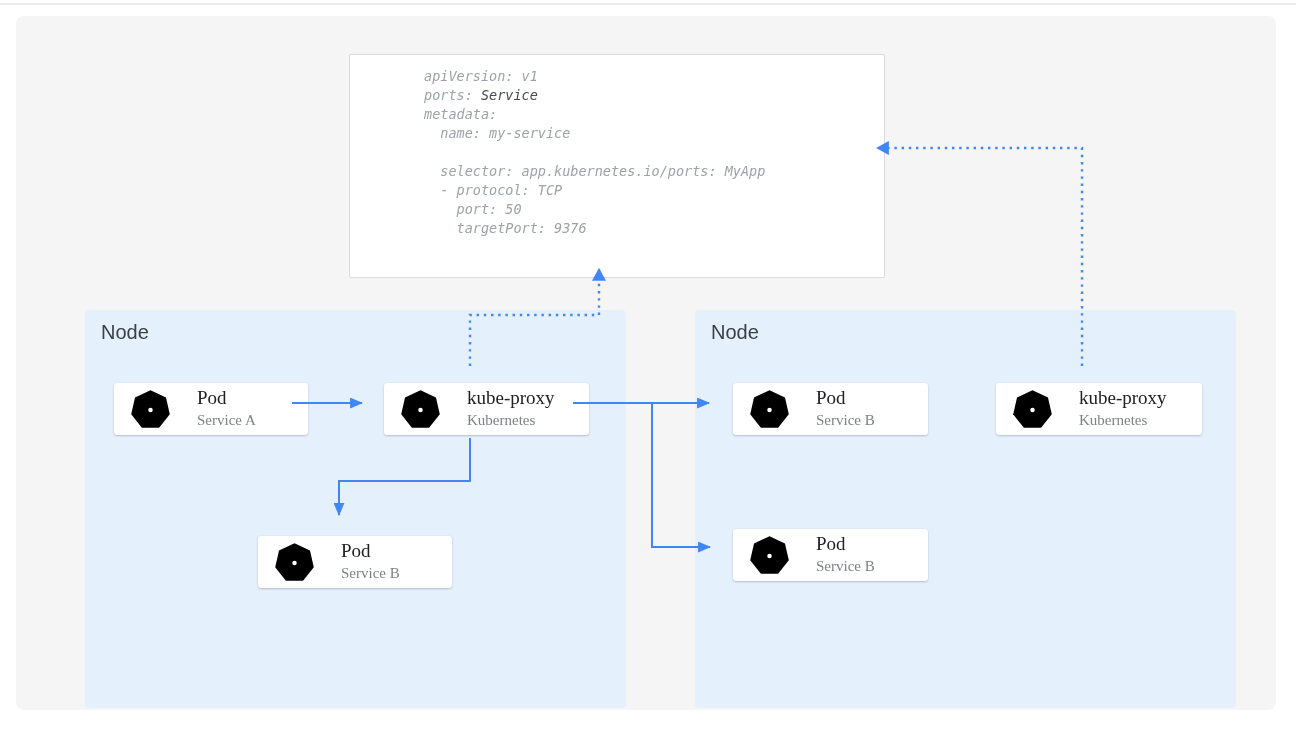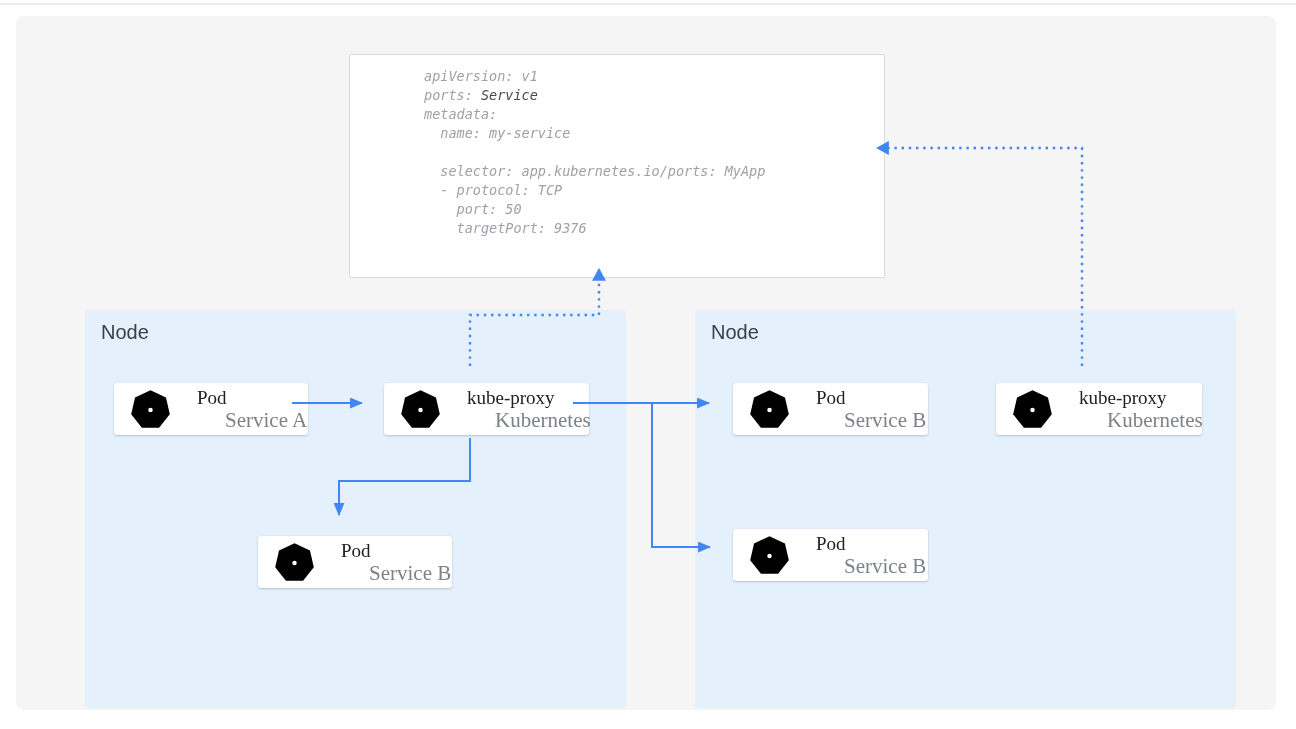--- a/index.html
+++ b/index.html
@@ -21,21 +21,21 @@
   .node-right{left:679px;}
   .node-label{position:absolute;left:16px;top:11px;font-size:20px;color:var(--node-label,#3b4046);}
 
   
   .card{position:absolute;height:52px;background:var(--card-bg,#fff);border-radius:3px;
     box-shadow:0 1px 2px rgba(60,64,67,.25), 0 0 1px rgba(60,64,67,.12);
     display:flex;align-items:center;box-sizing:border-box;padding-left:14px;font-family:Liberation Serif, serif;}
   .k8s{width:45px;height:45px;flex:0 0 45px;margin-right:24px;}
   .card-text{display:flex;flex-direction:column;justify-content:center;}
   .card-title{font-size:19px;line-height:22px;color:var(--title-text,#202124);}
-  .card-subtitle{font-size:21px;line-height:23px;color:var(--subtitle-text,#7d8288);margin-left:28px;}
+  .card-subtitle{font-size:15px;line-height:23px;color:var(--subtitle-text,#7d8288);}
 
   
   .arrows{position:absolute;left:0;top:0;width:1296px;height:729px;pointer-events:none;}
   .arrows .solid{stroke:var(--accent,#4285f4);stroke-width:2;fill:none;}
   .arrows .dot{stroke:var(--accent,#4285f4);stroke-width:2.4;fill:none;stroke-dasharray:2.4 4.8;}
   .arrows .mk{fill:var(--accent,#4285f4);}
 </style>
 </head>
 <body>
 

